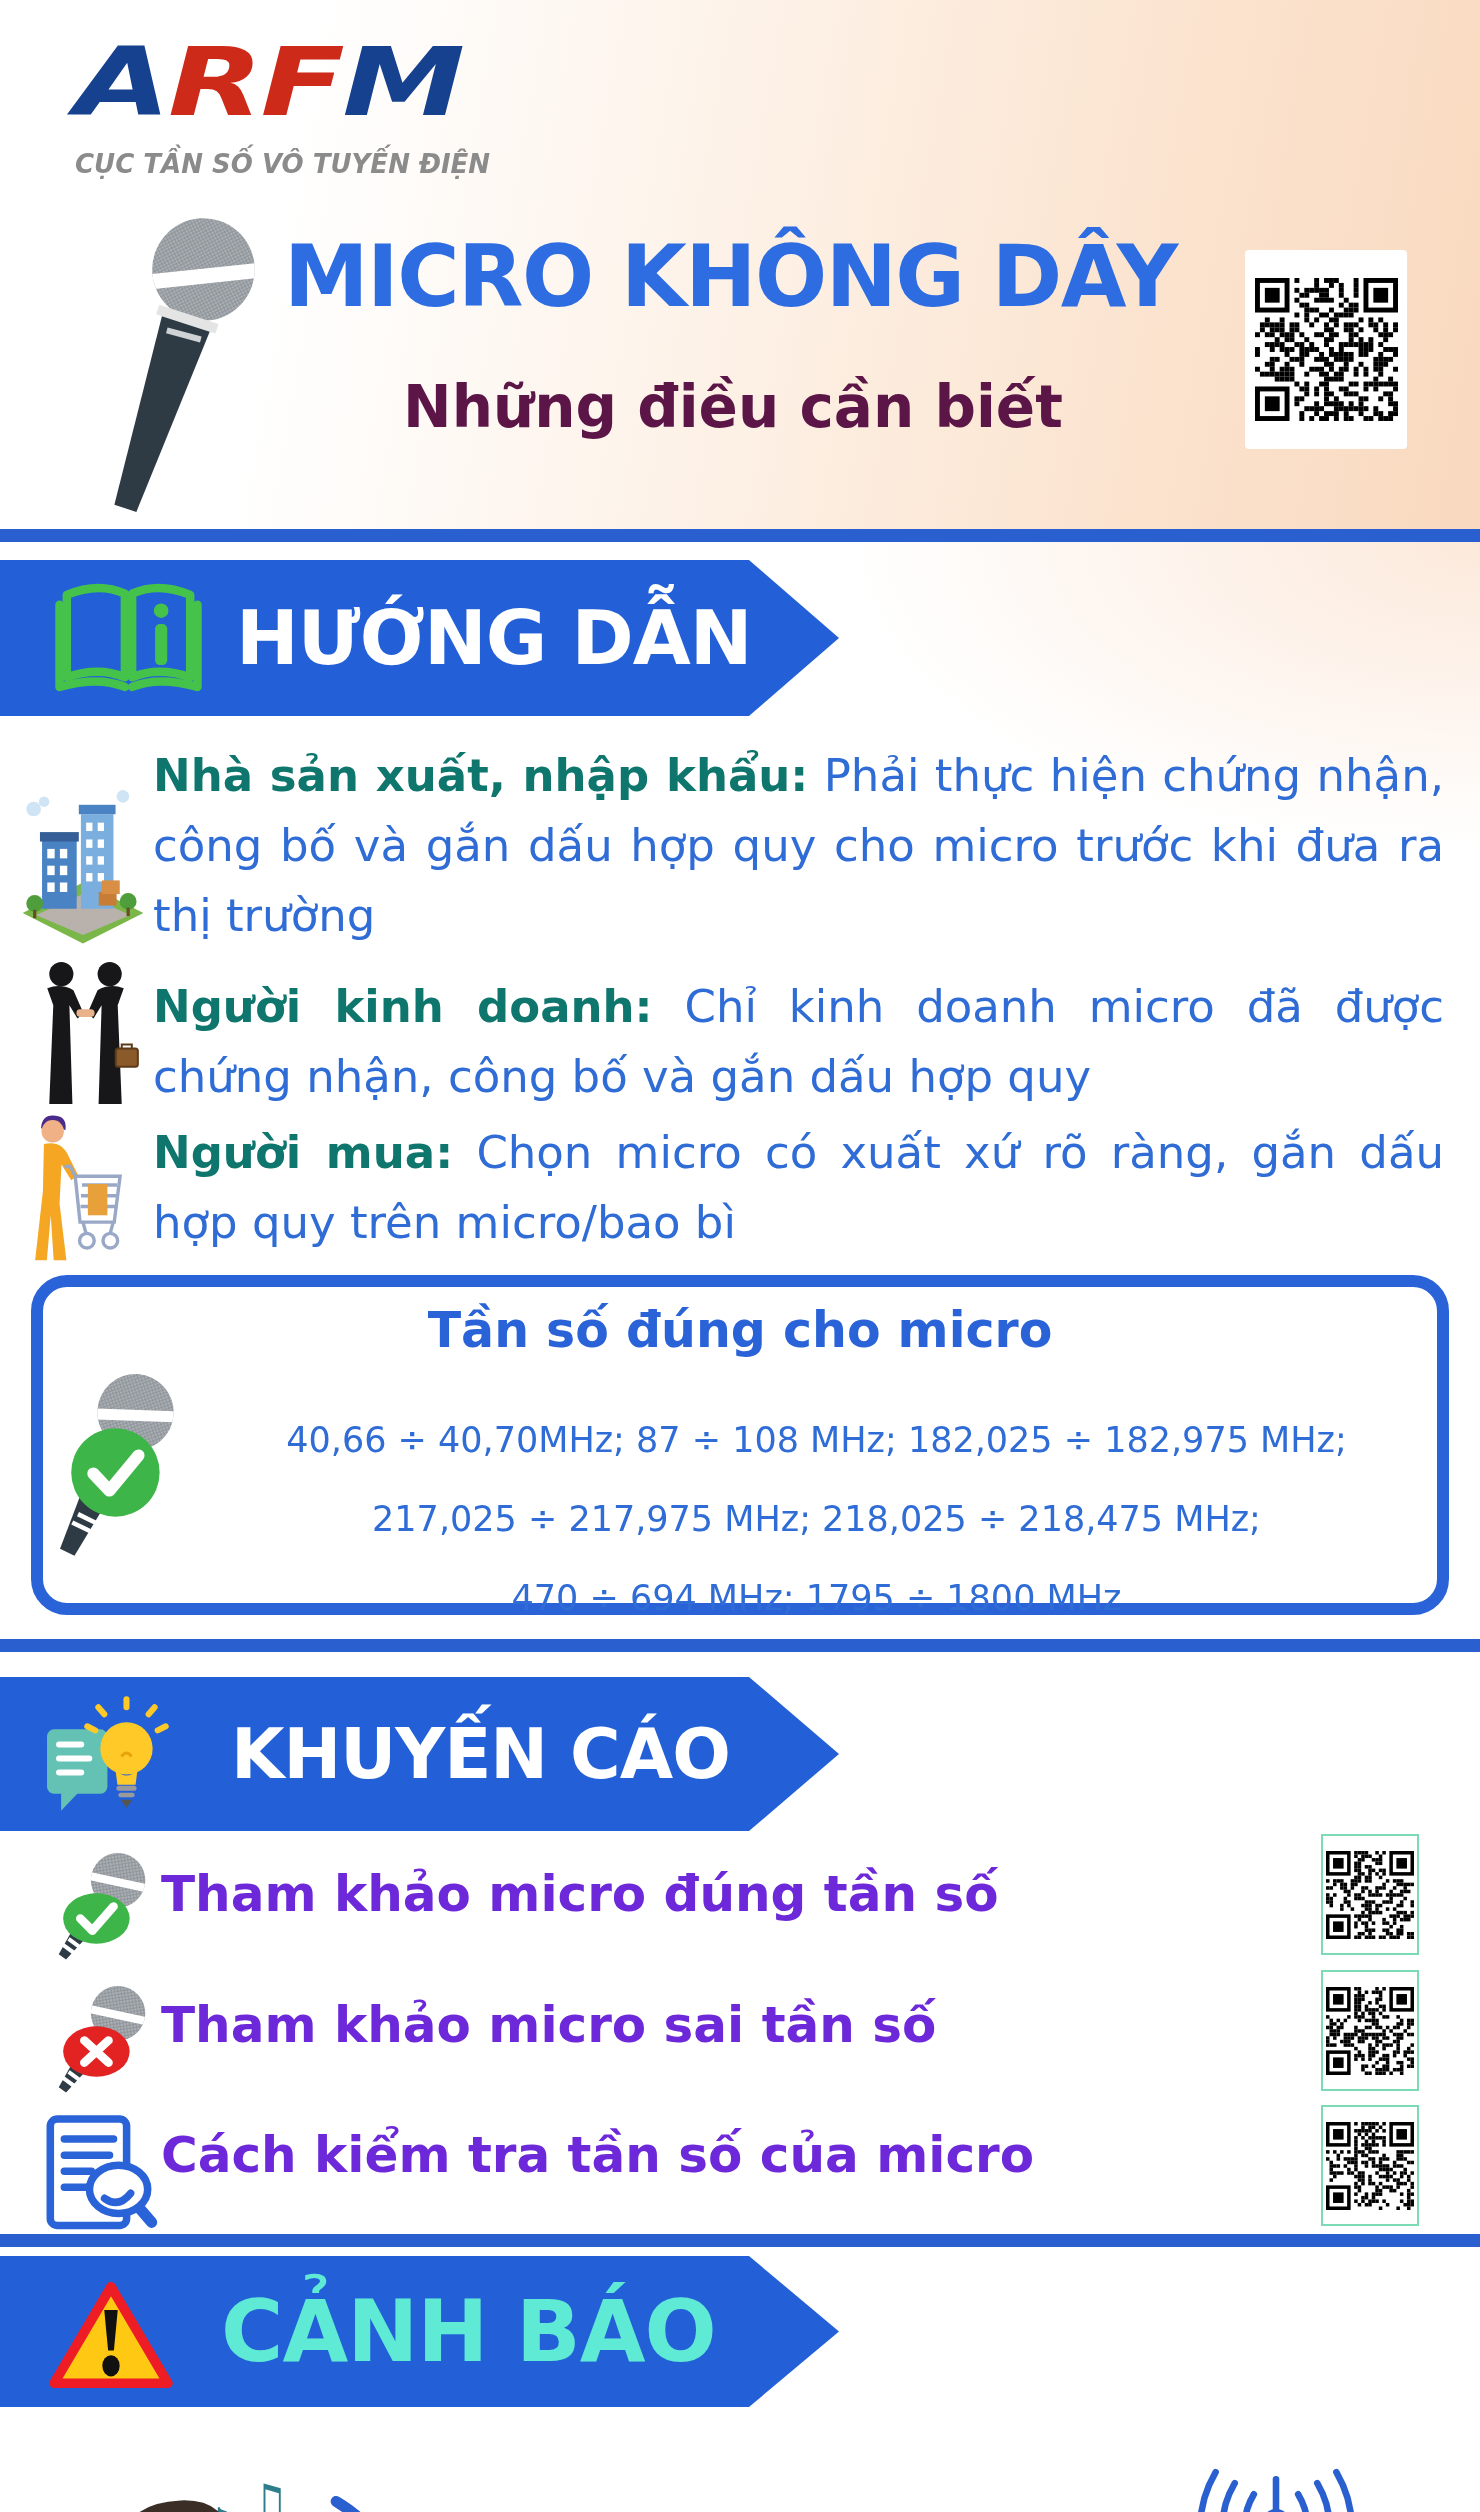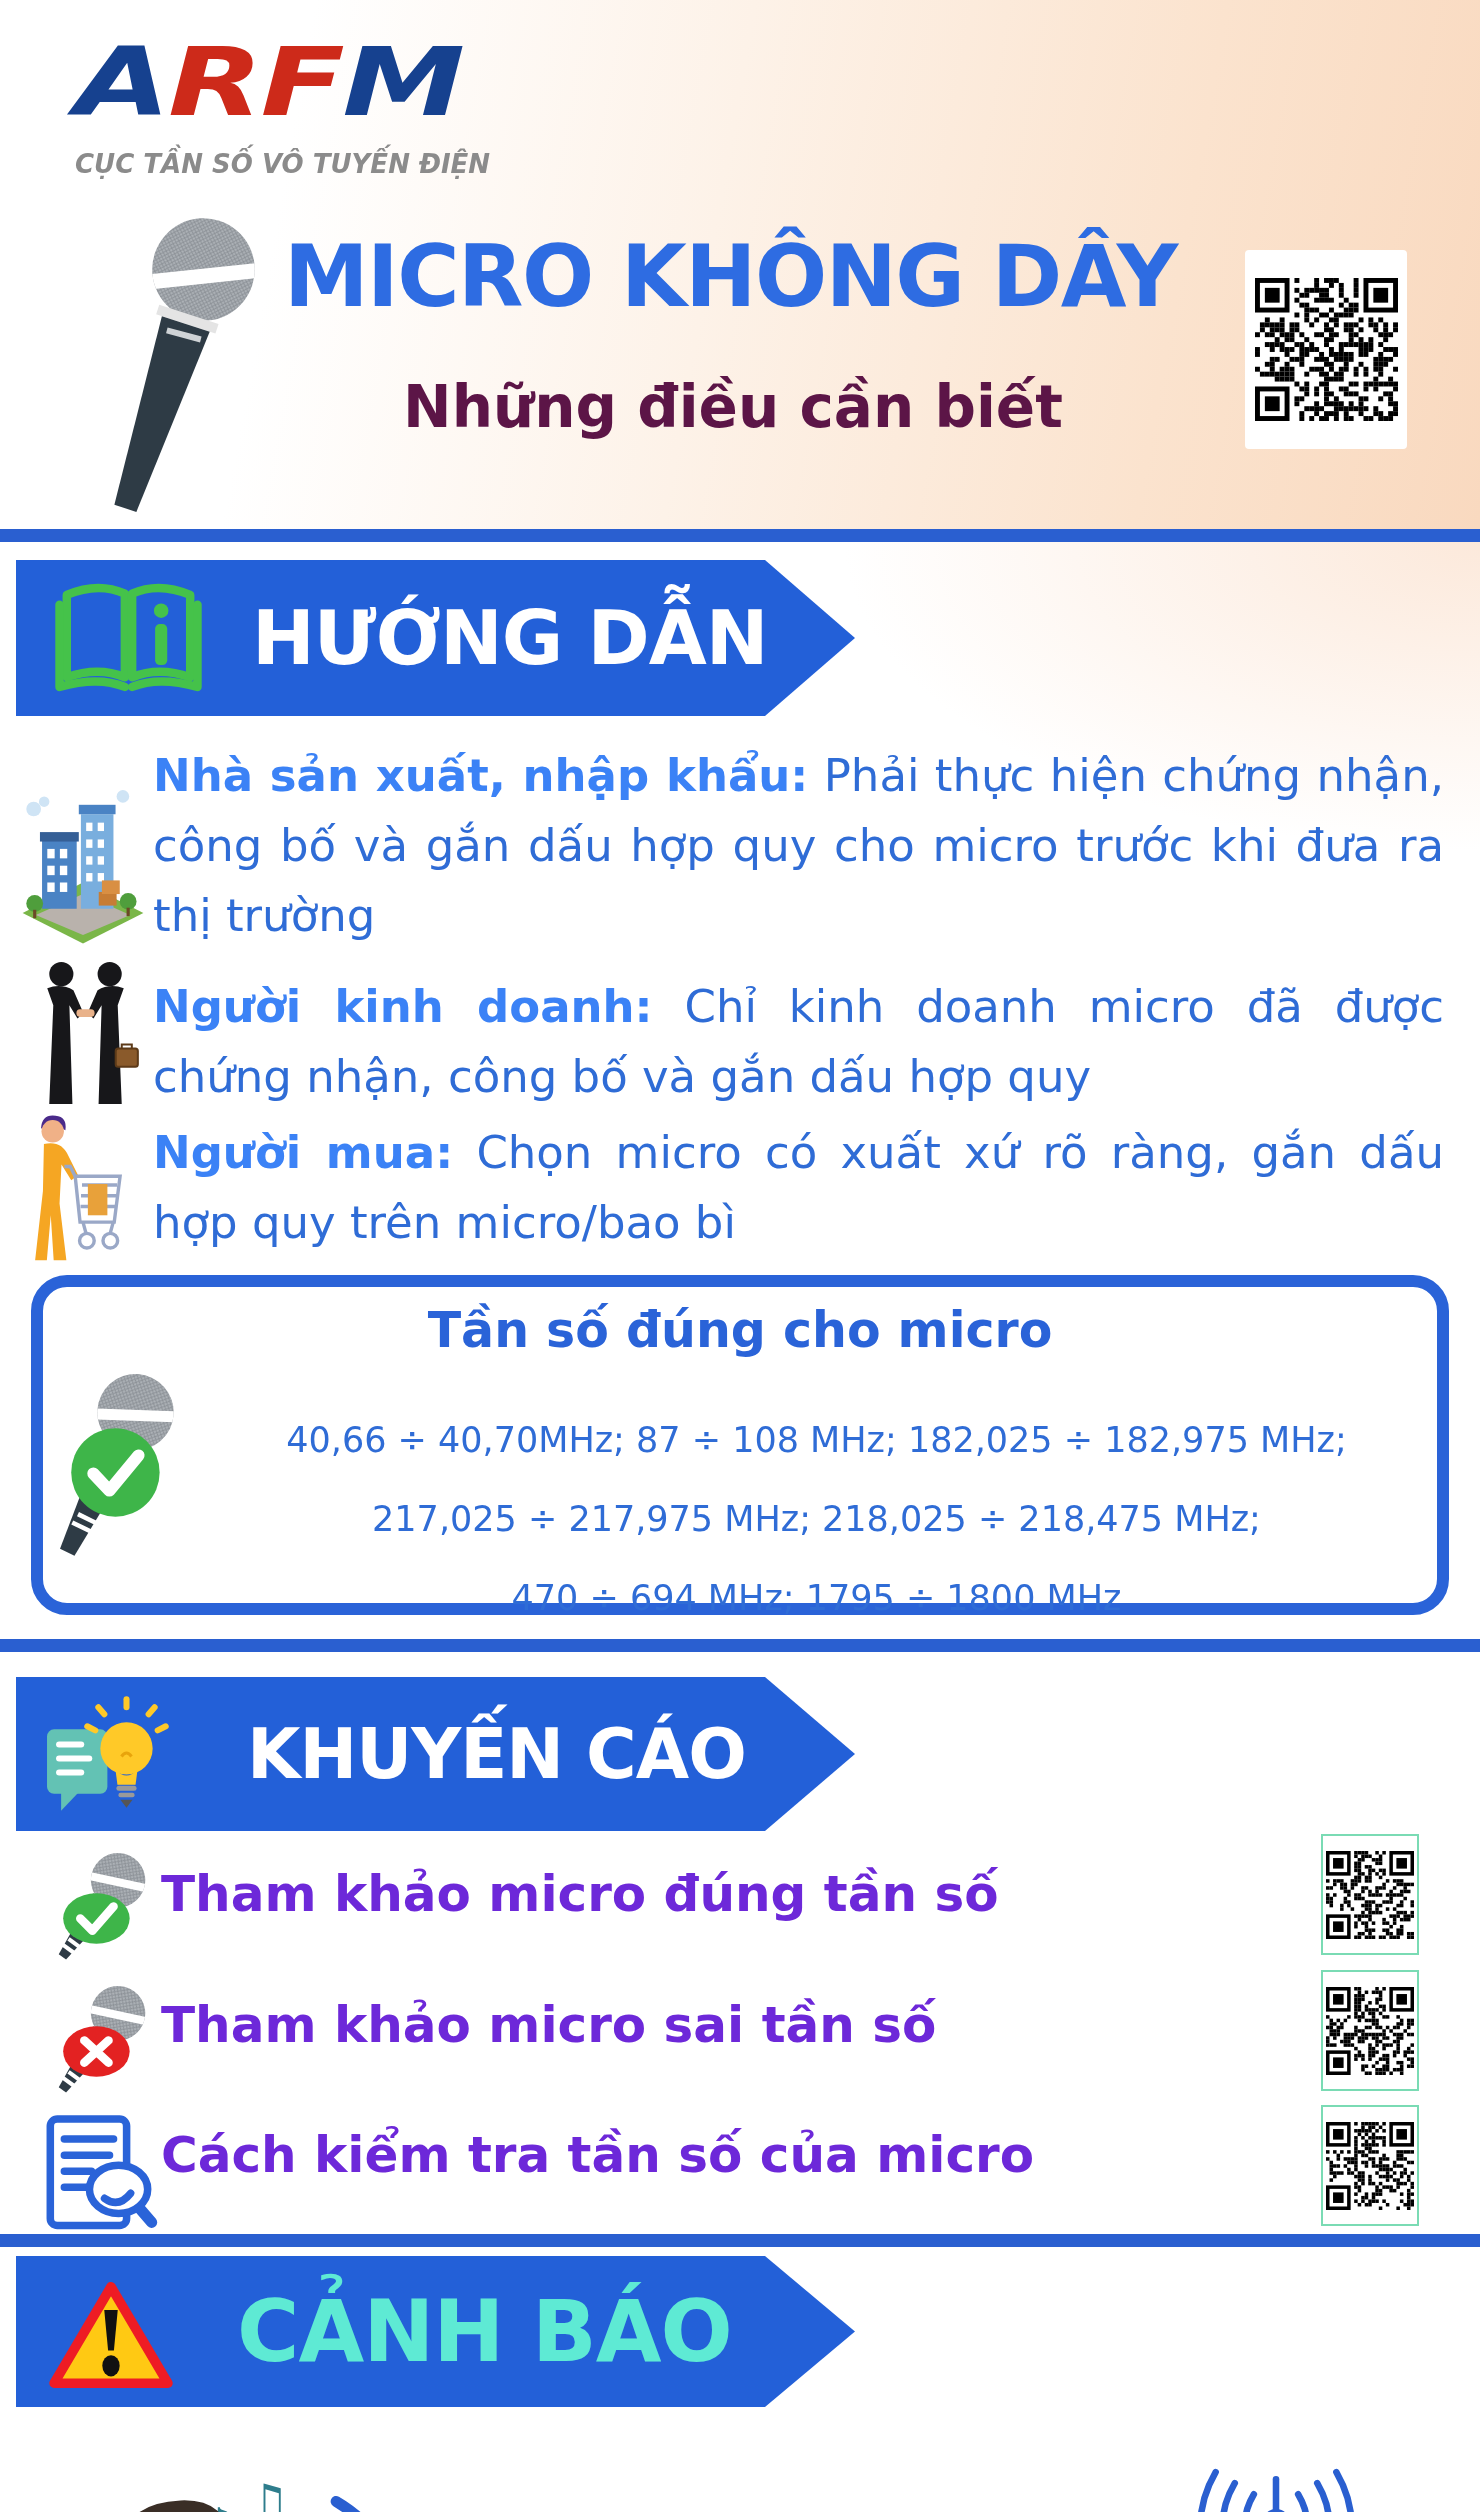--- a/index.html
+++ b/index.html
@@ -22,26 +22,26 @@
     font-weight:bold;color:#5c1547;white-space:nowrap;}
   .qr-card{background:#fff;display:flex;align-items:center;justify-content:center;}
   .qr-hdr{left:1245px;top:250px;width:162px;height:199px;border-radius:4px;}
   .qr-hdr svg{width:143px;height:143px;}
   .qr-adv{left:1321px;width:98px;height:121px;border:2px solid #7adbb4;box-sizing:border-box;}
   .qr-adv svg{width:88px;height:88px;}
   
   .bar{left:0;width:1480px;height:13px;background:#2a5fd0;}
   
   .banner{left:0;width:839px;background:#2360d8;color:#fff;display:flex;align-items:center;
-    clip-path:polygon(0 0,calc(100% - 90px) 0,100% 50%,calc(100% - 90px) 100%,0 100%);margin-left:16px;}
+    clip-path:polygon(0 0,calc(100% - 90px) 0,100% 50%,calc(100% - 90px) 100%,0 100%);}
   .banner .heading{font-weight:bold;white-space:nowrap;letter-spacing:-1px;}
   
   .bullet{left:153px;width:1291px;font-size:45px;line-height:1.56;color:#2f6cd6;
     text-align:justify;margin:0;}
-  .bullet b{color:#3b82f6;}
+  .bullet b{color:#0f766e;}
   
   .freq-box{left:31px;top:1275px;width:1418px;height:340px;border:12px solid #2a63d8;
     border-radius:36px;background:#fff;box-sizing:border-box;}
   .freq-title{left:31px;top:1302px;width:1418px;text-align:center;font-size:49px;
     font-weight:bold;color:#2a63d8;}
   .freq-lines{left:201px;top:1401px;width:1231px;text-align:center;font-size:35px;
     color:#2f6cd6;line-height:79px;white-space:nowrap;}
   
   .advice-label{font-size:50px;font-weight:bold;color:#6d28d9;white-space:nowrap;left:161px;}
   .icon svg{display:block;}

